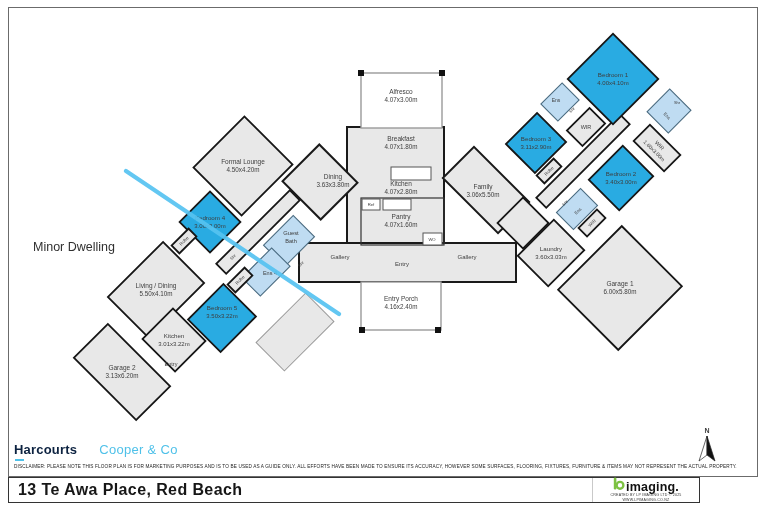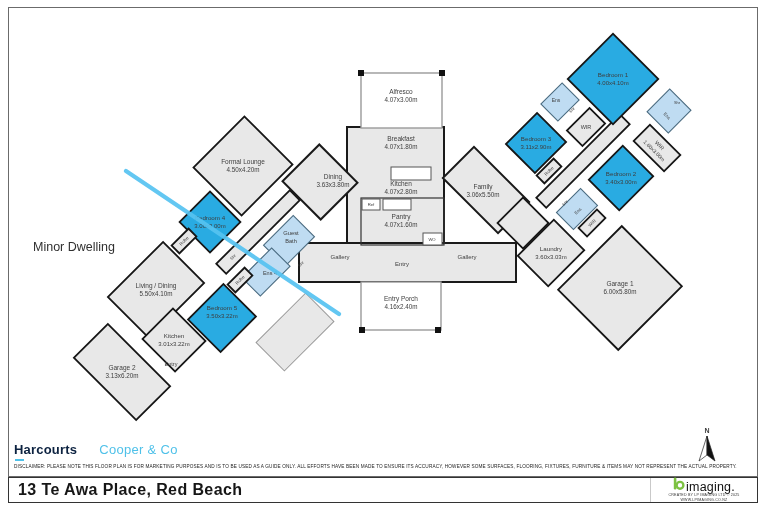--- a/index.html
+++ b/index.html
@@ -13,30 +13,30 @@
   .post{fill:#111;}
   .plan-frame{position:absolute;left:8px;top:7px;width:750px;height:470px;
               border:1px solid #6b6b6b;box-sizing:border-box;pointer-events:none;}
   .minor-dwelling{position:absolute;left:33px;top:240px;font-size:12.5px;color:#303030;}
   .harcourts{position:absolute;left:14px;top:443px;font-size:13px;line-height:1.1;}
   .harcourts .name{font-weight:bold;color:#0c2240;letter-spacing:.2px;}
   .harcourts .suffix{color:#4fc1e9;margin-left:22px;font-weight:400;letter-spacing:.3px;}
   .h-underline{position:absolute;left:15px;top:459px;width:9px;height:2px;background:#4fc1e9;}
   .disclaimer{position:absolute;left:14px;top:464px;width:740px;font-size:4.7px;
               color:#222;letter-spacing:.14px;white-space:nowrap;}
-  .address-bar{position:absolute;left:8px;top:477px;width:750px;height:26px;
+  .address-bar{position:absolute;left:8px;top:477px;width:692px;height:26px;
                border:1px solid #333;box-sizing:border-box;background:#fff;
                display:flex;align-items:center;}
   .address{flex:1;font-size:16px;font-weight:600;color:#161616;letter-spacing:.4px;
            padding-left:9px;}
   .imaging{width:106px;height:100%;border-left:1px solid #c9c9c9;display:flex;
            flex-direction:column;align-items:center;justify-content:center;}
   .imaging-top{display:flex;align-items:flex-end;line-height:1;}
   .ld-mark{margin-right:1px;display:inline-block;}
-  .imaging-word{font-size:12.5px;font-weight:normal;color:#111;letter-spacing:.2px;}
+  .imaging-word{font-size:12.5px;font-weight:bold;color:#111;letter-spacing:.2px;}
   .imaging-credit{font-size:3.6px;color:#333;line-height:1.3;text-align:center;
                   letter-spacing:.2px;}
 </style>
 </head>
 <body>
 
 <div class="canvas">
 
   <svg id="plan" width="768" height="512" viewBox="0 0 768 512">
 

